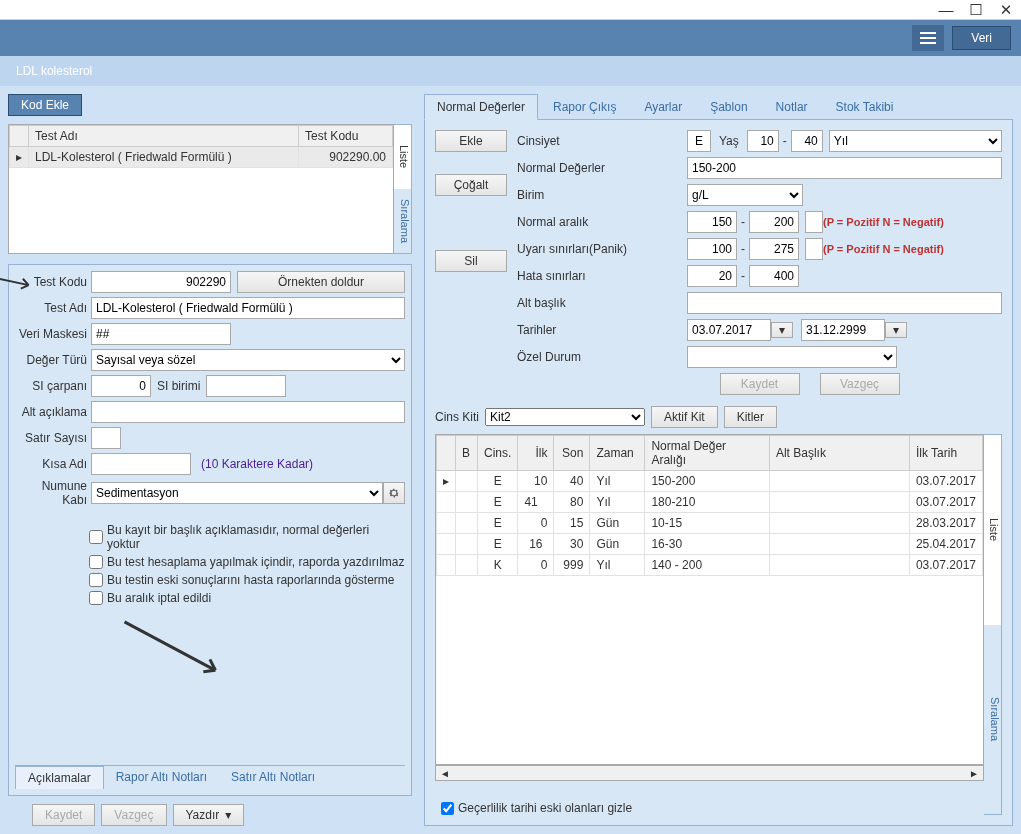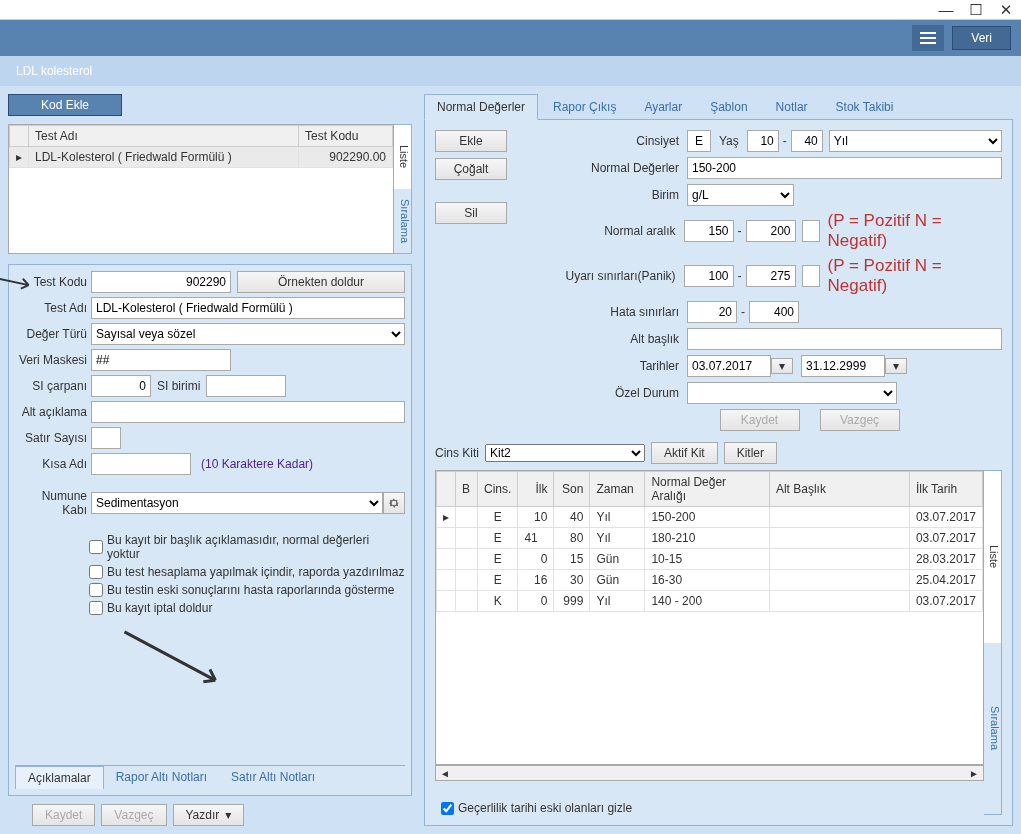--- a/index.html
+++ b/index.html
@@ -8,21 +8,21 @@
 .titlebar .win-btn { width: 30px; height: 20px; text-align: center; line-height: 20px; cursor: pointer; font-size: 15px; }
 .header-bar { height: 36px; background: #5883b1; display: flex; justify-content: flex-end; align-items: center; padding-right: 10px; gap: 8px; }
 .hamburger { width: 32px; height: 26px; background: #436a94; display:flex; flex-direction:column; justify-content:center; align-items:center; gap:3px; cursor:pointer;}
 .hamburger span { display:block; width:16px; height:2px; background:#fff; }
 .kapat-btn { background: #436a94; color:#fff; border:1px solid #2c4d73; padding:4px 18px; cursor:pointer; }
 .sub-header { height: 30px; background: #bed5ef; display:flex; align-items:center; padding:0 16px; color:#fff; font-size:14px; }
 .sub-header span { color:#fff; }
 .main-area { display:flex; height:calc(834px - 20px - 36px - 30px); background:#cfe1f4; }
 .left-col { width: 420px; padding: 8px; display:flex; flex-direction:column; }
 .right-col { flex:1; padding: 8px 8px 8px 4px; display:flex; flex-direction:column; position:relative; }
-.btn { background:#5883b1; color:#fff; border:1px solid #2c4d73; padding:3px 32px; cursor:pointer; }
+.btn { background:#5883b1; color:#fff; border:1px solid #2c4d73; padding:3px 12px; cursor:pointer; }
 .btn-plain { background:linear-gradient(#f6f6f6,#e4e4e4); border:1px solid #a9a9a9; padding:3px 12px; cursor:pointer; color:#333;}
 .btn-plain:disabled { color:#aaa; }
 .vtab-wrap { display:flex; flex: 0 0 auto; height:130px; margin-top:8px; }
 .vtab-wrap .grid { flex:1; }
 .vtabs { width:18px; background:#d8e7f6; border:1px solid #96b3d4; border-left:none; display:flex; flex-direction:column; }
 .vtabs .vtab { flex:1; writing-mode: vertical-rl; text-align:center; color:#3b6ea5; font-size:11px; cursor:pointer; padding:4px 0;}
 .vtabs .vtab.active { background:#fff; border-right:1px solid #fff; color:#333; }
 .grid { background:#fff; border:1px solid #a9a9a9; overflow:auto; }
 .grid table { border-collapse: collapse; width:100%; }
 .grid th { background:#f0f0f0; border:1px solid #ccc; text-align:left; padding:3px 6px; font-weight:normal; }
@@ -38,28 +38,28 @@
 .chk input { width:14px; height:14px; }
 .bottom-tabs { display:flex; border-top:1px solid #96b3d4; margin-top:auto; }
 .bottom-tabs .btab { padding:4px 12px; color:#3b6ea5; cursor:pointer; font-size:12px; }
 .bottom-tabs .btab.active { background:#e8f1fb; border:1px solid #96b3d4; border-bottom:none; color:#333; }
 .bottom-actions { display:flex; gap:6px; padding:8px 8px 0 24px; }
 .right-tabs { display:flex; gap:2px; }
 .right-tabs .rtab { padding:5px 12px; color:#3b6ea5; cursor:pointer; border:1px solid transparent; border-bottom:none;}
 .right-tabs .rtab.active { background:#d8e7f6; border:1px solid #96b3d4; border-bottom:1px solid #d8e7f6; color:#333; position:relative; z-index:2;}
 .right-body { border:1px solid #96b3d4; background:#d8e7f6; margin-top:-1px; padding:10px; flex:1; display:flex; flex-direction:column; }
 .nv-row { display:flex; align-items:center; margin-bottom:5px; }
-.nv-row .nlabel { width:170px; text-align:right; padding-right:8px; }
+.nv-row .nlabel { width:170px; text-align:left; padding-right:8px; }
 .nv-row input[type=text] { height:22px; border:1px solid #a9a9a9; background:#fff; padding:0 4px; text-align:right;}
 .nv-row input.left { text-align:left; }
 .nv-row select { height:22px; border:1px solid #a9a9a9; background:#fff; }
 .small-input { width:50px; }
 .date-input { width:84px; text-align:left; }
-.pn-note { color:#b33; padding-left:8px; font-size:17px;}
-.action-col { width:72px; display:flex; flex-direction:column; gap:6px; }
+.pn-note { color:#b33; font-size:11px;font-weight:bold;}
+.action-col { width:72px; display:flex; flex-direction:column; gap:22px; }
 .action-col .btn-plain{ width:100%; }
 .nv-form { display:flex; gap:10px; }
 .nv-fields { flex:1; }
 .kit-row { display:flex; align-items:center; gap:6px; margin-top:6px; }
 .kit-grid-wrap { display:flex; flex:1; margin-top:6px; min-height:0;}
 .kit-grid-wrap .grid { flex:1; }
 .kit-grid-wrap .vtabs { border:1px solid #96b3d4; border-left:none;}
 .footer-chk { display:flex; align-items:center; gap:4px; padding:20px 0 0 6px; }
 .muted { color:#4c1d95; }
 .arrow-icon { width:50px; height:14px; transform:rotate(12deg); margin-left:-20px;}
@@ -133,47 +133,47 @@
         </div>
         <div class="flabel">Test Kodu</div>
         <input type="text" style="width: 140px; text-align: right;" value="902290">
         <button class="btn-plain" style="flex:1;margin-left:6px;height:22px;">Örnekten doldur</button>
       </div>
       <div class="frow">
         <div class="flabel">Test Adı</div>
         <input type="text" style="flex: 1 1 0%;" value="LDL-Kolesterol ( Friedwald Formülü )">
       </div>
       <div class="frow">
+        <div class="flabel">Veri Maskesi</div>
+        <input type="text" style="width: 140px;" value="##">
+      </div>
+      <div class="frow">
         <div class="flabel">Değer Türü</div>
         <select><option>Sayısal veya sözel</option></select>
-      </div>
-      <div class="frow">
-        <div class="flabel">Veri Maskesi</div>
-        <input type="text" style="width: 140px;" value="##">
       </div>
       <div class="frow">
         <div class="flabel">SI çarpanı</div>
         <input type="text" style="width: 60px; text-align: right;" value="0">
         <div style="padding:0 6px;">SI birimi</div>
         <input type="text" style="width: 80px;" value="">
       </div>
       <div class="frow">
         <div class="flabel">Alt açıklama</div>
         <input type="text" style="flex: 1 1 0%;" value="">
       </div>
       <div class="frow">
         <div class="flabel">Satır Sayısı</div>
         <input type="text" style="width: 30px;" value="">
       </div>
       <div class="frow">
         <div class="flabel">Kısa Adı</div>
         <input type="text" style="width: 100px;" value="">
         <span class="muted" style="padding-left:10px;">(10 Karaktere Kadar)</span>
       </div>
-      <div class="frow" style="margin-top:10px;">
+      <div class="frow" style="">
         <div class="flabel">Numune Kabı</div>
         <select style="flex:1;"><option>Sedimentasyon</option></select>
         <div class="gear-btn">
           <svg viewBox="0 0 24 24">
               <path d="M12 8a4 4 0 100 8 4 4 0 000-8zm9 4l-2 .5-.8 2 1 1.8-1.4 1.4-1.8-1-2 .8-.5 2h-2l-.5-2-2-.8-1.8 1L4.8 17l1-1.8-.8-2L3 12l2-.5.8-2-1-1.8L6.2 6.3l1.8 1 2-.8.5-2h2l.5 2 2 .8 1.8-1 1.4 1.4-1 1.8.8 2z"></path>
             </svg>
         </div>
       </div>
 
       <div style="height:10px;"></div>
@@ -184,21 +184,21 @@
       <label class="chk">
           <input type="checkbox" style="">
           <span>Bu test hesaplama yapılmak içindir, raporda yazdırılmaz</span>
         </label>
       <label class="chk">
           <input type="checkbox" style="">
           <span>Bu testin eski sonuçlarını hasta raporlarında gösterme</span>
         </label>
       <label class="chk">
           <input type="checkbox" style="">
-          <span>Bu kayıt iptal doldur</span>
+          <span>Bu aralık iptal edildi</span>
         </label>
 
       <div style="position:relative;height:80px;">
         <div style="position:absolute;left:100px;top:30px;transform:rotate(28deg);">
           <svg width="120" height="24" viewBox="0 0 120 24">
               <path d="M2 12 L105 12 M105 12 L95 5 M105 12 L95 19" stroke="#333" stroke-width="3" fill="none"></path>
             </svg>
         </div>
       </div>
 
@@ -245,21 +245,21 @@
             <span class="dash">-</span>
             <input type="text" class="small-input" style="width: 32px;" value="40">
             <select style="flex:1;margin-left:6px;"><option>Yıl</option></select>
           </div>
           <div class="nv-row">
             <div class="nlabel">Normal Değerler</div>
             <input type="text" class="left" style="flex: 1 1 0%;" value="150-200">
           </div>
           <div class="nv-row">
             <div class="nlabel">Birim</div>
-            <select style="width:107px;"><option>g/L</option></select>
+            <select style="width:116px;"><option>g/L</option></select>
           </div>
           <div class="nv-row">
             <div class="nlabel">Normal aralık</div>
             <input type="text" class="small-input" value="150" style="">
             <span class="dash">-</span>
             <input type="text" class="small-input" value="200" style="">
             <input type="text" class="left" style="width: 18px; margin-left: 6px;">
             <span class="pn-note">(P = Pozitif   N = Negatif)</span>
           </div>
           <div class="nv-row">
@@ -354,21 +354,21 @@
                     <td style="text-align:right;">15</td>
                     <td>Gün</td>
                     <td>10-15</td>
                     <td></td>
                     <td>28.03.2017</td>
                   </tr>
                   <tr>
                     <td class="row-ind"></td>
                     <td></td>
                     <td style="text-align:center;">E</td>
-                    <td style="text-align:right;">16</td>
+                    <td style="text-align:center;">16</td>
                     <td style="text-align:right;">30</td>
                     <td>Gün</td>
                     <td>16-30</td>
                     <td></td>
                     <td>25.04.2017</td>
                   </tr>
                   <tr>
                     <td class="row-ind"></td>
                     <td></td>
                     <td style="text-align:center;">K</td>

